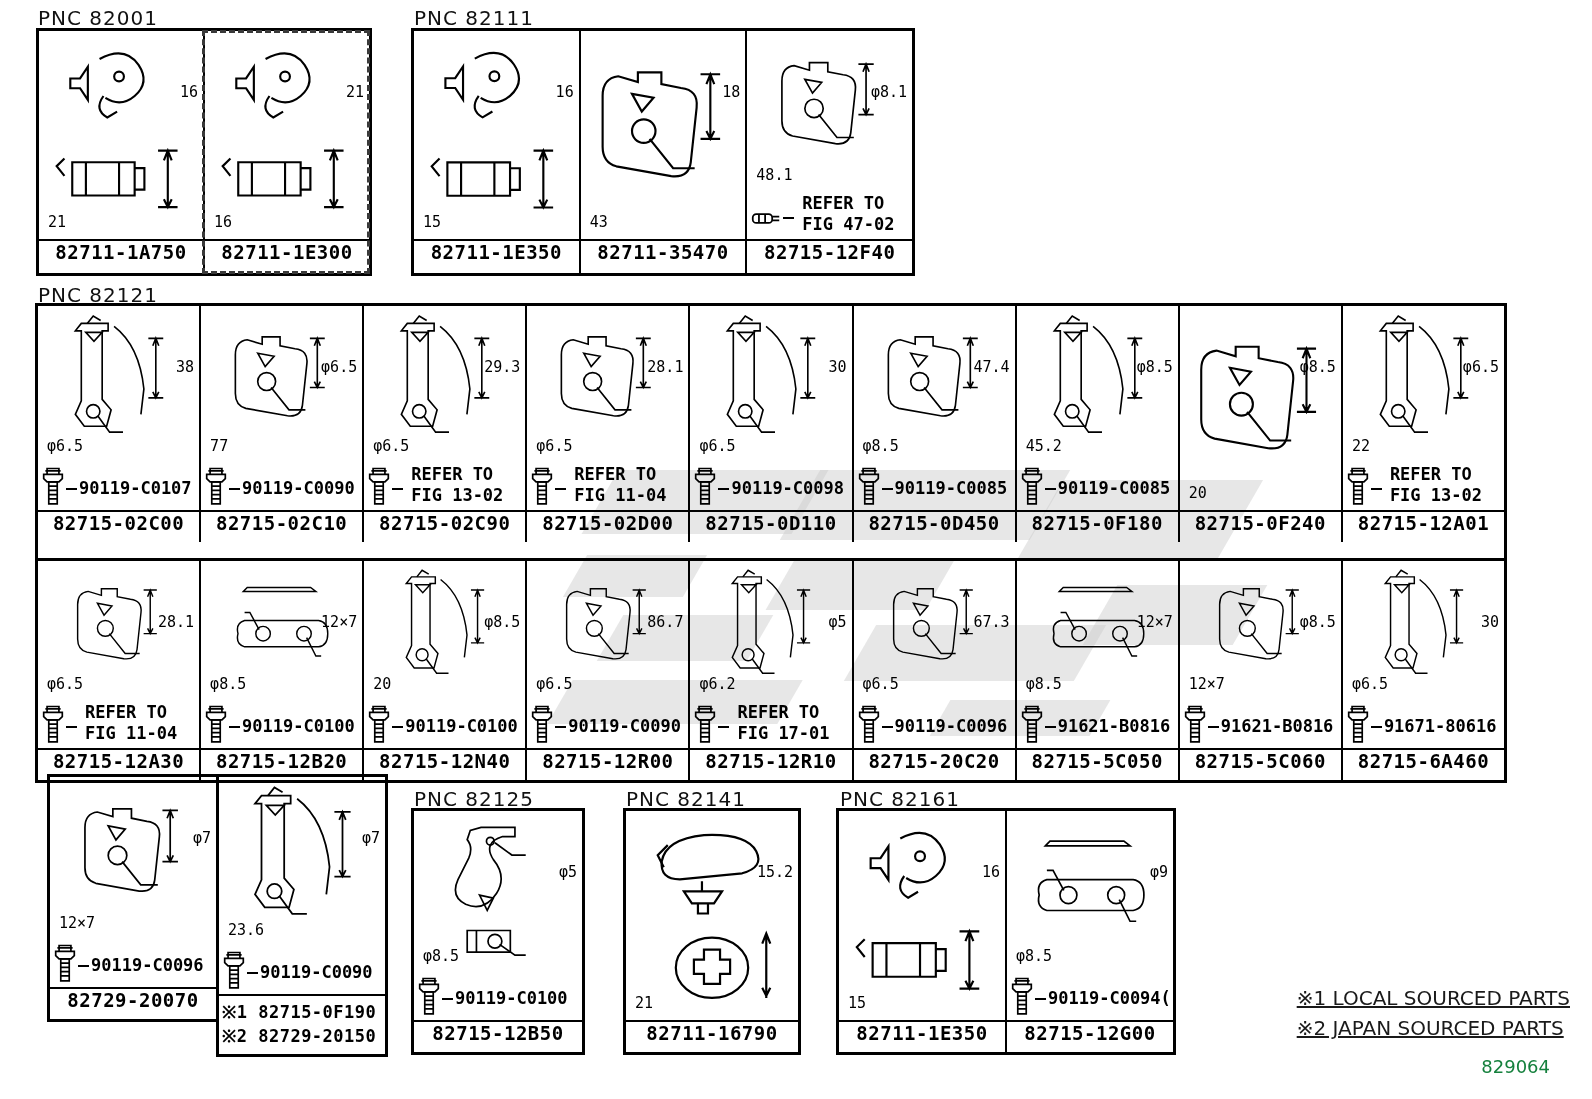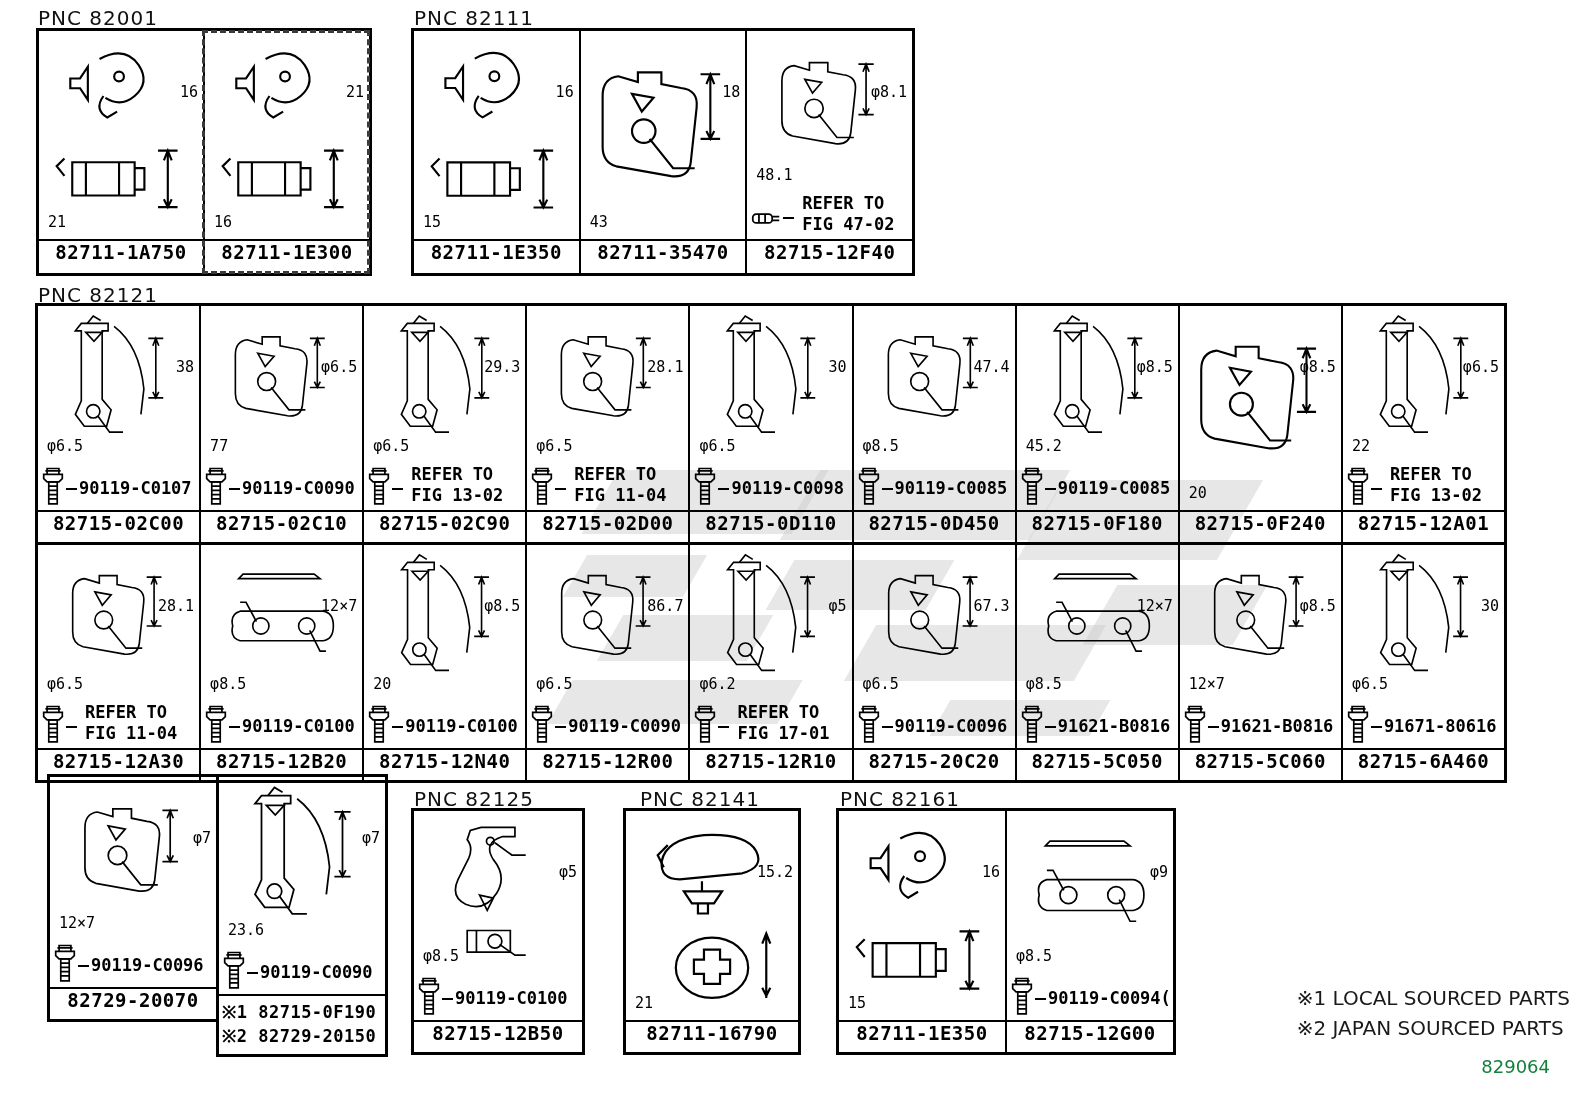--- a/index.html
+++ b/index.html
@@ -29,32 +29,32 @@
   .refer{display:flex;flex-direction:column;font-size:17px;font-weight:bold;line-height:1.25;
          margin-left:6px;margin-bottom:1px;white-space:nowrap;}
   .pn{flex:none;border-top:2px solid #000;height:30px;display:flex;align-items:flex-start;
       justify-content:center;font-size:19px;font-weight:bold;letter-spacing:.5px;white-space:nowrap;}
   .pn.two{height:58px;flex-direction:column;align-items:flex-start;justify-content:center;
           padding-left:3px;font-size:17px;line-height:1.4;}
   .highlight{outline:3px dashed #3a3a3a;outline-offset:-2px;}
   
   #g82001-label{left:38px;top:6px;}   #t82001{left:36px;top:28px;width:330px;height:242px;}
   #g82111-label{left:414px;top:6px;}  #t82111{left:411px;top:28px;width:498px;height:242px;}
-  #g82121-label{left:38px;top:283px;} #t82121{left:35px;top:303px;width:1466px;height:474px;}
+  #g82121-label{left:38px;top:283px;} #t82121{left:35px;top:303px;width:1466px;height:474px;gap:16px;}
   #t82121 .trow:first-child{flex:0 0 236px;}
   #t82001 .pn,#t82111 .pn{height:32px;}
   .freegrid{position:absolute;left:35px;top:774px;display:flex;align-items:flex-start;z-index:1;padding-left:12px;}
   .freegrid .cell{flex:none;width:166px;border:3px solid #000;}
   .freegrid .cell:nth-child(1){height:242px;}
   .freegrid .cell:nth-child(2){height:277px;margin-left:-3px;}
   #g82125-label{left:414px;top:787px;} #t82125{left:411px;top:808px;width:168px;height:241px;}
-  #g82141-label{left:626px;top:787px;margin-left:14px;} #t82141{left:623px;top:808px;width:172px;height:241px;}
+  #g82141-label{left:626px;top:787px;} #t82141{left:623px;top:808px;width:172px;height:241px;}
   #g82161-label{left:840px;top:787px;} #t82161{left:836px;top:808px;width:334px;height:241px;}
   .notes{position:absolute;right:22px;top:983px;z-index:2;text-align:left;
-         font-family:"DejaVu Sans",sans-serif;font-size:20px;line-height:30px;color:#1a1a1a;}
+         font-family:"DejaVu Sans",sans-serif;font-size:20px;line-height:30px;color:#1a1a1a;text-decoration:underline;}
   .fignum{position:absolute;right:42px;top:1056px;z-index:2;
           font-family:"DejaVu Sans",sans-serif;font-size:18px;color:#15803d;}
 </style>
 </head>
 <body>
 
 <svg width="0" height="0" style="position:absolute" aria-hidden="true">
   <defs>
     <symbol id="shape-bracket-a" viewBox="0 0 160 200">
       <g fill="none" stroke="#000" stroke-width="2.2">

